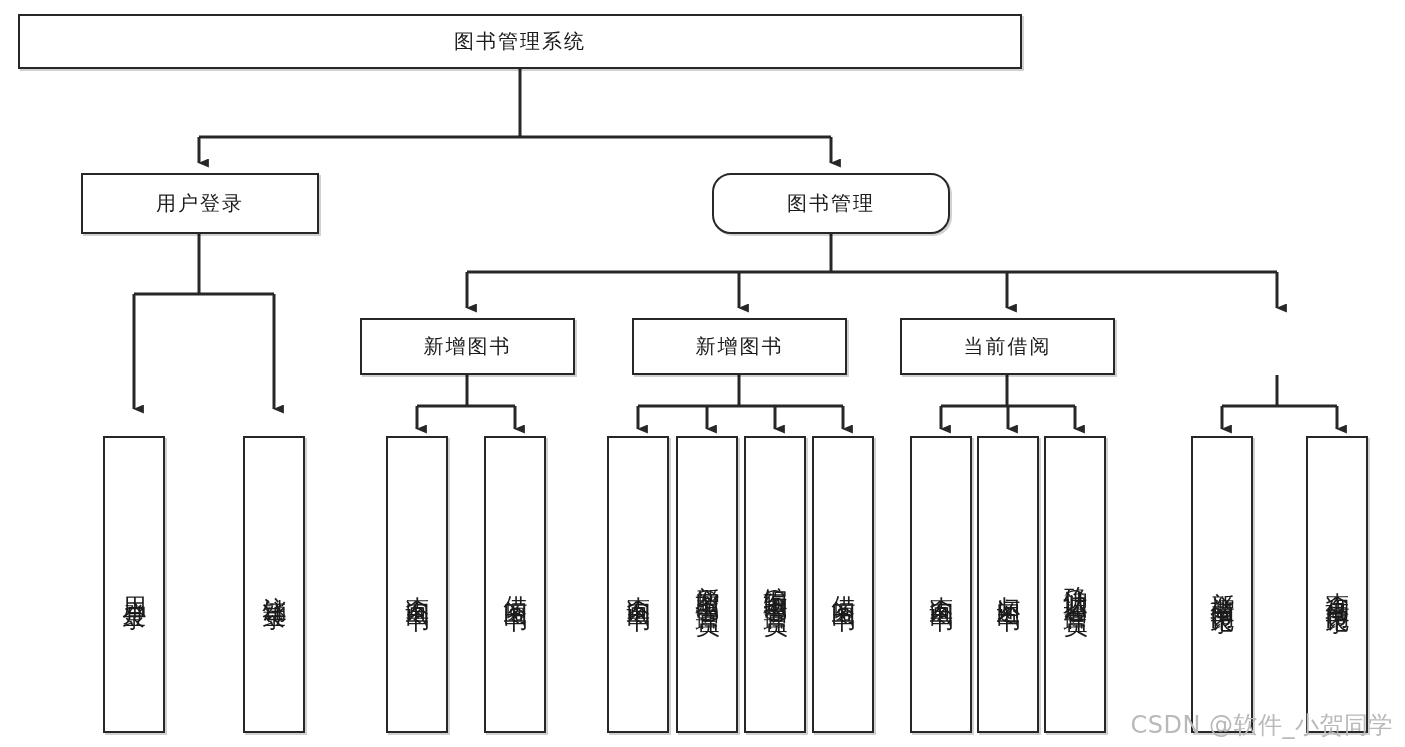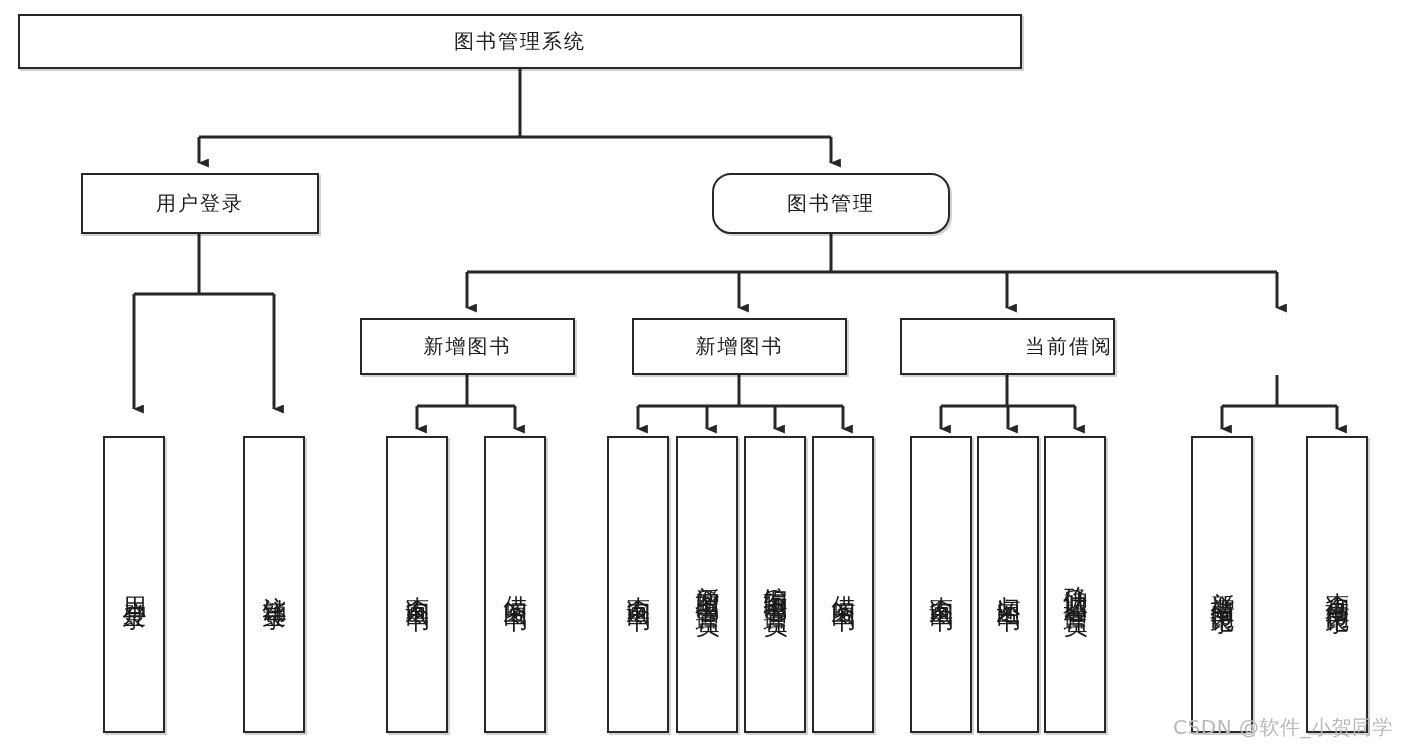--- a/index.html
+++ b/index.html
@@ -54,21 +54,21 @@
     text-orientation: upright;
     font-size: 24px;
     letter-spacing: 4px;
     white-space: normal;
     max-height: 100%;
   }
   .watermark {
     position: absolute;
     right: 12px;
     bottom: 6px;
-    font-size: 20px;
+    font-size: 24px;
     color: #b9b9b9;
     letter-spacing: 0.5px;
     user-select: none;
     white-space: nowrap;
   }
 </style>
 </head>
 <body>
 
 <div id="diagram-root">
@@ -136,21 +136,21 @@
   </div>
 
   <div class="node horiz" style="left:360px; top:318px; width:215px; height:57px;">
     <span class="label">新增图书</span>
   </div>
 
   <div class="node horiz" style="left:632px; top:318px; width:215px; height:57px;">
     <span class="label">新增图书</span>
   </div>
 
-  <div class="node horiz" style="left:900px; top:318px; width:215px; height:57px;justify-content:flex-end;">
+  <div class="node horiz" style="left:900px; top:318px; width:215px; height:57px;">
     <span class="label">当前借阅</span>
   </div>
 
 
   <div class="node vert" style="left:103px; top:436px; width:62px; height:297px;">
     <span class="label">用户登录</span>
   </div>
 
   <div class="node vert" style="left:243px; top:436px; width:62px; height:297px;">
     <span class="label">注销登录</span>

